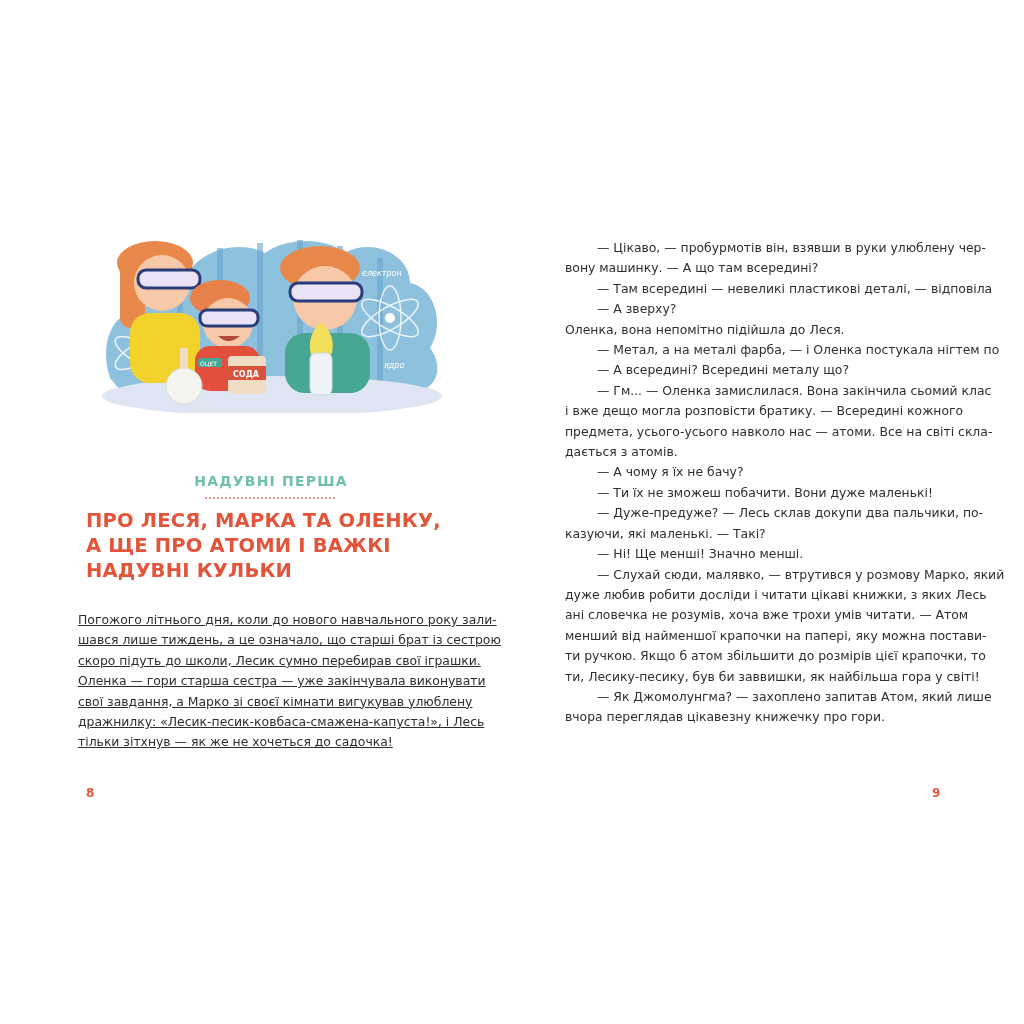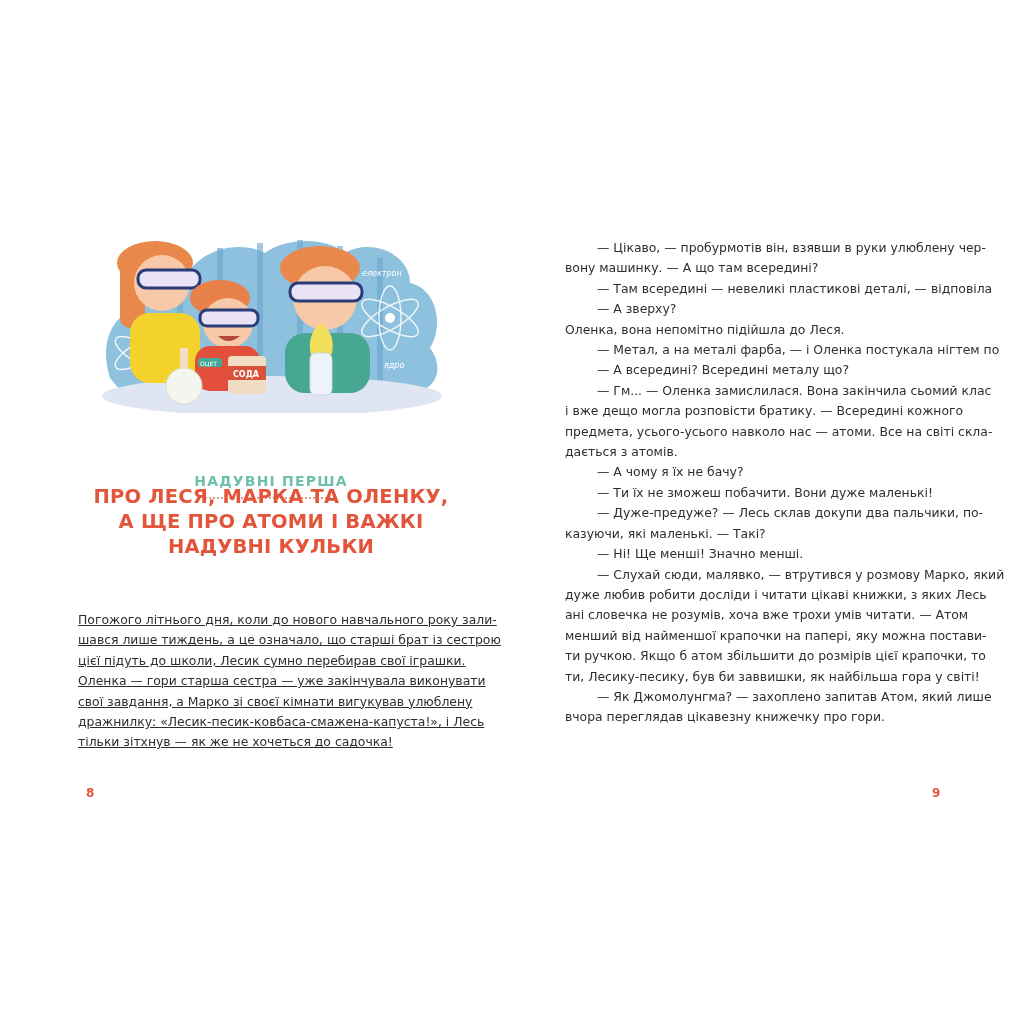--- a/index.html
+++ b/index.html
@@ -10,21 +10,21 @@
   .page-right { left:512px; width:512px; }
 
   
   .illus { position:absolute; left:100px; top:228px; width:345px; height:185px; }
   .illus svg { width:100%; height:100%; display:block; }
 
   .chapter-kicker { position:absolute; left:86px; width:370px; top:473px; text-align:center;
     font-size:14px; font-weight:bold; letter-spacing:1.2px; color:#6fbfad; }
   .dots { position:absolute; left:205px; top:497px; width:130px; height:0;
     border-top:2px dotted #e49a86; }
-  .chapter-title { position:absolute; left:86px; width:370px; top:484px; text-align:center;
+  .chapter-title { position:absolute; left:86px; width:370px; top:508px; 
     font-size:19.5px; line-height:25px; font-weight:bold; color:#e3553b; letter-spacing:0.2px; }
   .chapter-title div { white-space:nowrap; }
 
   .body-text { position:absolute; font-size:12.4px; line-height:20.4px; color:#2e2e2e; }
   .body-left { left:78px; top:610px; width:368px;text-decoration:underline; }
   .body-right { left:565px; top:238px; width:374px; }
   .line { white-space:nowrap; display:block; text-align:justify; text-align-last:justify; }
   .line.last { text-align-last:left; }
   .line.indent { padding-left:32px; }
 
@@ -99,21 +99,21 @@
 
   <div class="chapter-title">
     <div>ПРО ЛЕСЯ, МАРКА ТА ОЛЕНКУ,</div>
     <div>А ЩЕ ПРО АТОМИ І ВАЖКІ</div>
     <div>НАДУВНІ КУЛЬКИ</div>
   </div>
 
   <div class="body-text body-left">
     <span class="line">Погожого літнього дня, коли до нового навчального року зали-</span>
     <span class="line">шався лише тиждень, а це означало, що старші брат із сестрою</span>
-    <span class="line">цієї підуть до школи, Лесик сумно перебирав свої іграшки.</span>
+    <span class="line">скоро підуть до школи, Лесик сумно перебирав свої іграшки.</span>
     <span class="line">Оленка — гори старша сестра — уже закінчувала виконувати</span>
     <span class="line">свої завдання, а Марко зі своєї кімнати вигукував улюблену</span>
     <span class="line">дражнилку: «Лесик-песик-ковбаса-смажена-капуста!», і Лесь</span>
     <span class="line last">тільки зітхнув — як же не хочеться до садочка!</span>
   </div>
 
   <div class="page-num pn-left">8</div>
 </div>
 
 <div class="page page-right"></div>

